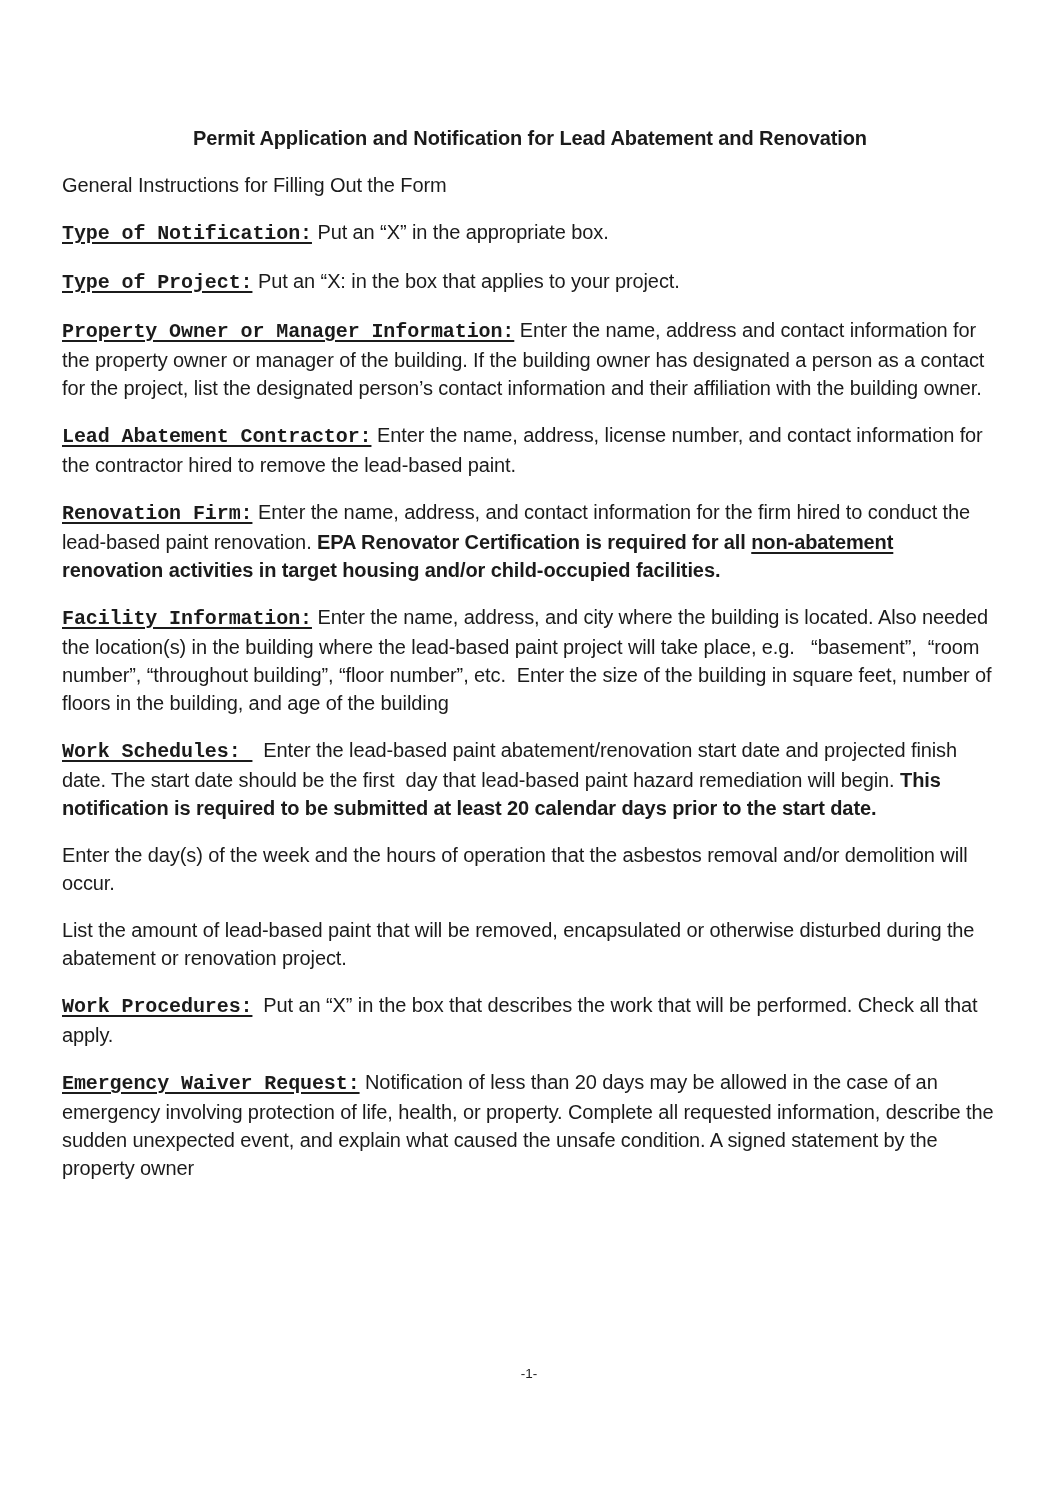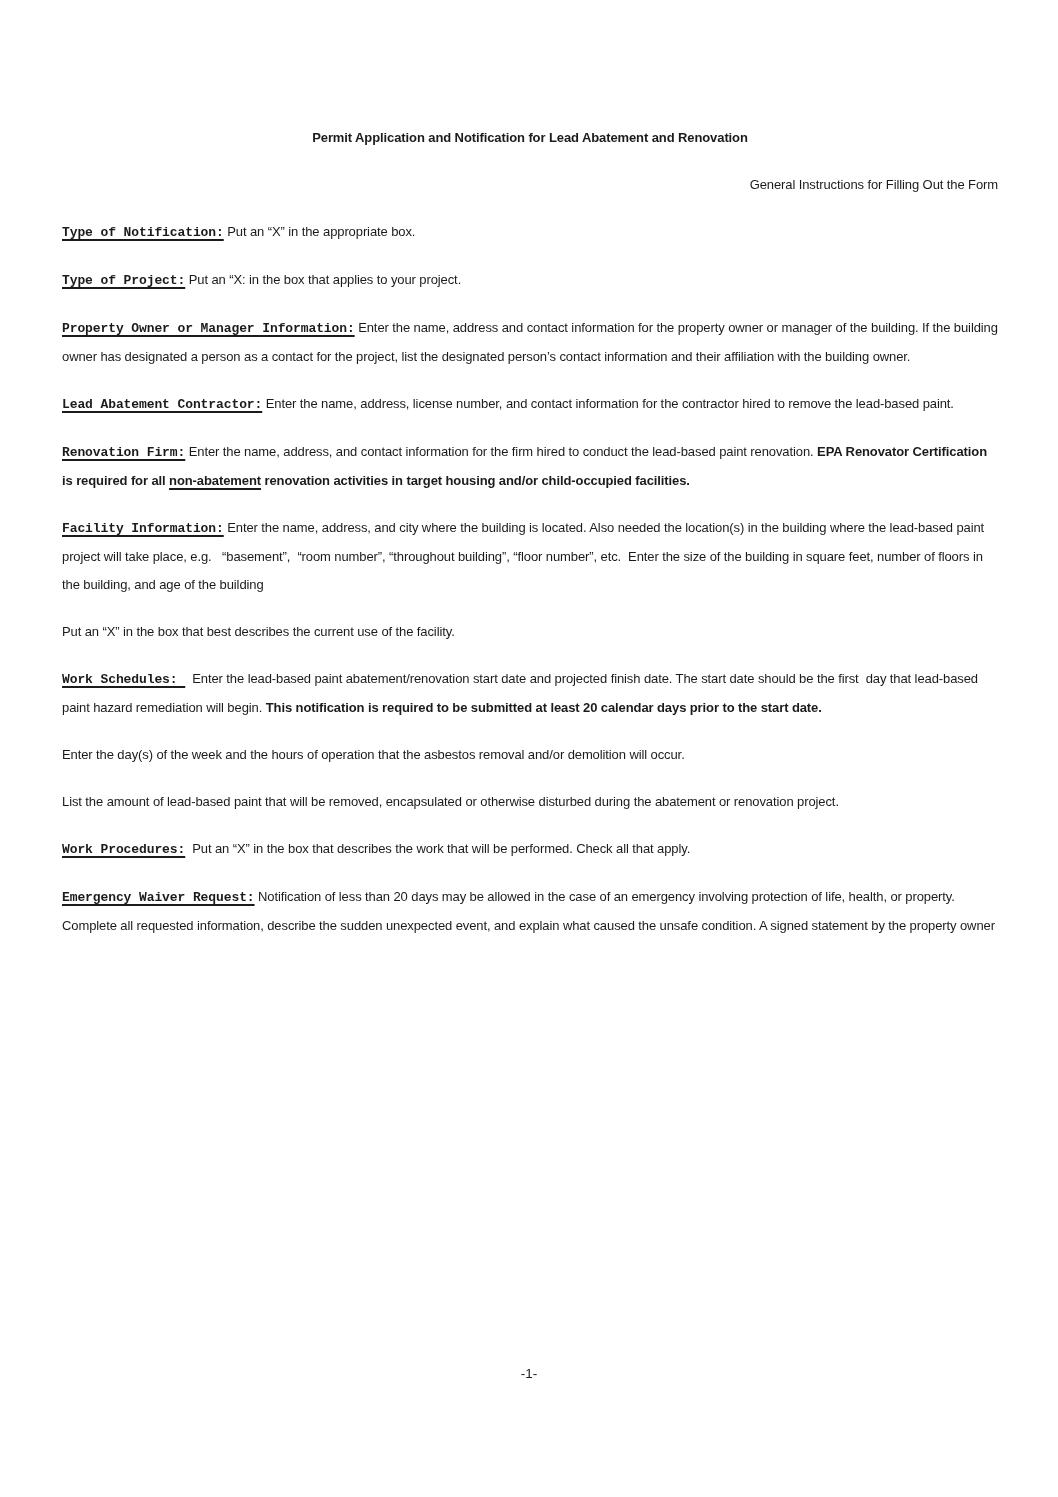--- a/index.html
+++ b/index.html
@@ -14,31 +14,31 @@
     overflow: hidden;
   }
   .content {
     position: absolute;
     left: 62px;
     top: 124px;
     width: 936px;
   }
   .para {
     margin: 0 0 19px 0;
-    font-size: 13px;
+    font-size: 20px;
     line-height: 28px;
     white-space: pre-wrap;
     letter-spacing: -0.1px;
   }
   .doc-title {
     font-weight: 700;
     text-align: center;
   }
   .doc-subtitle {
-    text-align: right;
+    text-align: left;
   }
   .h {
     font-weight: 700;
     text-decoration: underline;
     text-decoration-thickness: 1.8px;
     text-underline-offset: 2.5px;
     font-family: Liberation Mono, monospace;
   }
   .b { font-weight: 700; }
   .bu {
@@ -72,21 +72,20 @@
   <p class="para"><span class="h">Type of Project:</span><span> Put an “X: in the box that applies to your project.</span></p>
 
   <p class="para"><span class="h">Property Owner or Manager Information:</span><span> Enter the name, address and contact information for the property owner or manager of the building. If the building owner has designated a person as a contact for the project, list the designated person’s contact information and their affiliation with the building owner.</span></p>
 
   <p class="para"><span class="h">Lead Abatement Contractor:</span><span> Enter the name, address, license number, and contact information for the contractor hired to remove the lead-based paint.</span></p>
 
   <p class="para"><span class="h">Renovation Firm:</span><span> Enter the name, address, and contact information for the firm hired to conduct the lead-based paint renovation. </span><span class="b">EPA Renovator Certification is required for all </span><span class="bu">non-abatement</span><span class="b"> renovation activities in target housing and/or child-occupied facilities.</span></p>
 
   <p class="para"><span class="h">Facility Information:</span><span> Enter the name, address, and city where the building is located. Also needed the location(s) in the building where the lead-based paint project will take place, e.g.   “basement”,  “room number”, “throughout building”, “floor number”, etc.  Enter the size of the building in square feet, number of floors in the building, and age of the building</span></p>
 
-  <p class="para"><span>Put an “X” in the box that best describes the current use of the facility.</span></p>
 
   <p class="para"><span class="h">Work Schedules: </span><span>  Enter the lead-based paint abatement/renovation start date and projected finish date. The start date should be the first  day that lead-based paint hazard remediation will begin. </span><span class="b">This notification is required to be submitted at least 20 calendar days prior to the start date.</span></p>
 
   <p class="para"><span>Enter the day(s) of the week and the hours of operation that the asbestos removal and/or demolition will occur.</span></p>
 
 
   <p class="para"><span>List the amount of lead-based paint that will be removed, encapsulated or otherwise disturbed during the abatement or renovation project.</span></p>
 
   <p class="para"><span class="h">Work Procedures:</span><span>  Put an “X” in the box that describes the work that will be performed. Check all that apply.</span></p>
 

